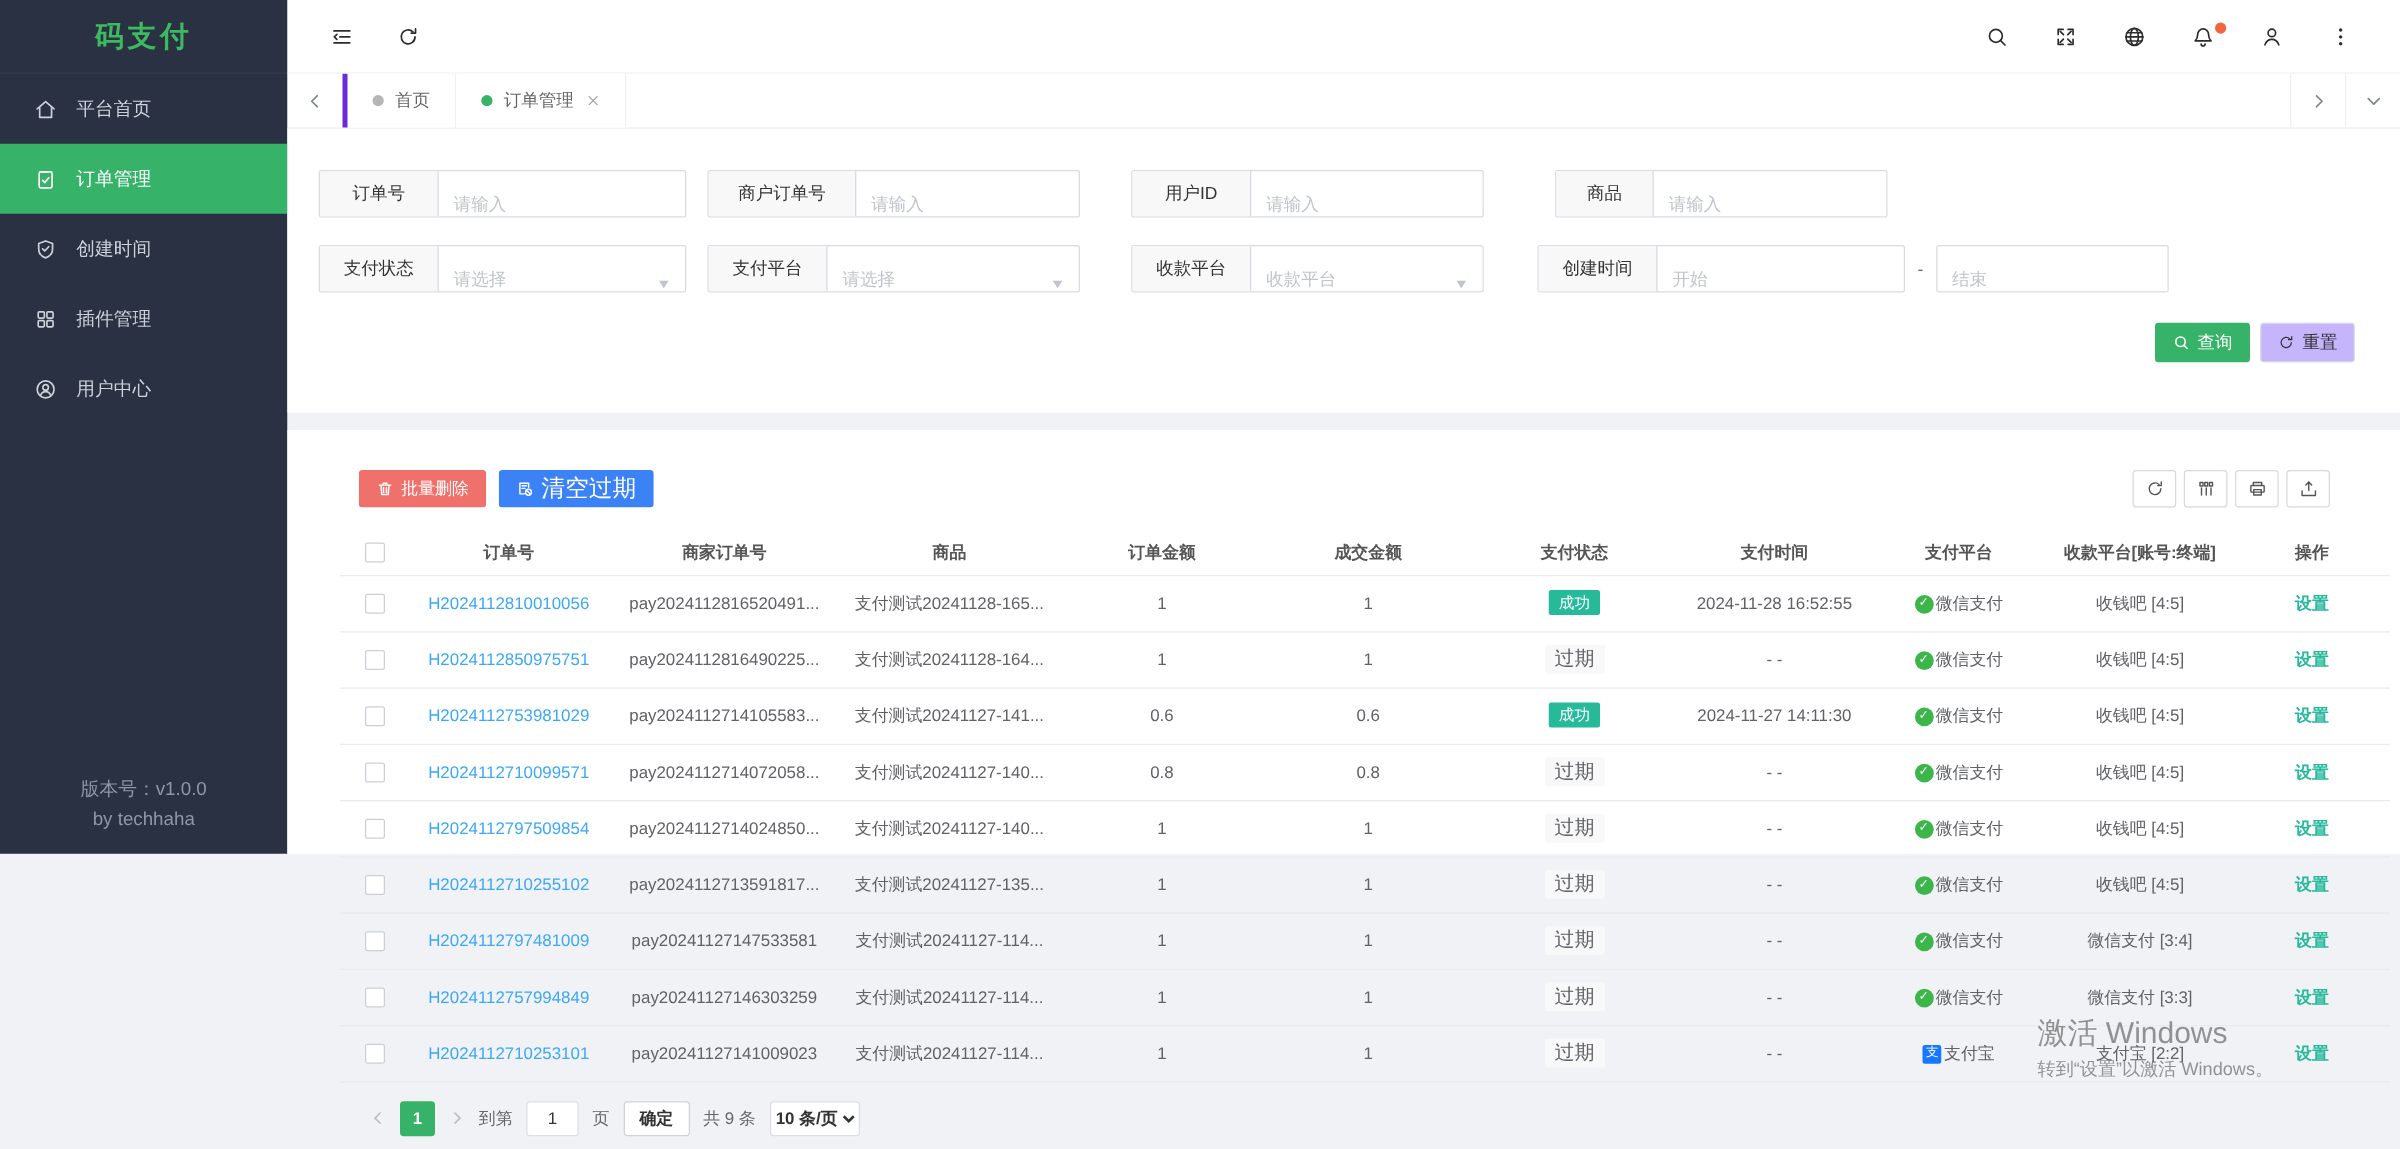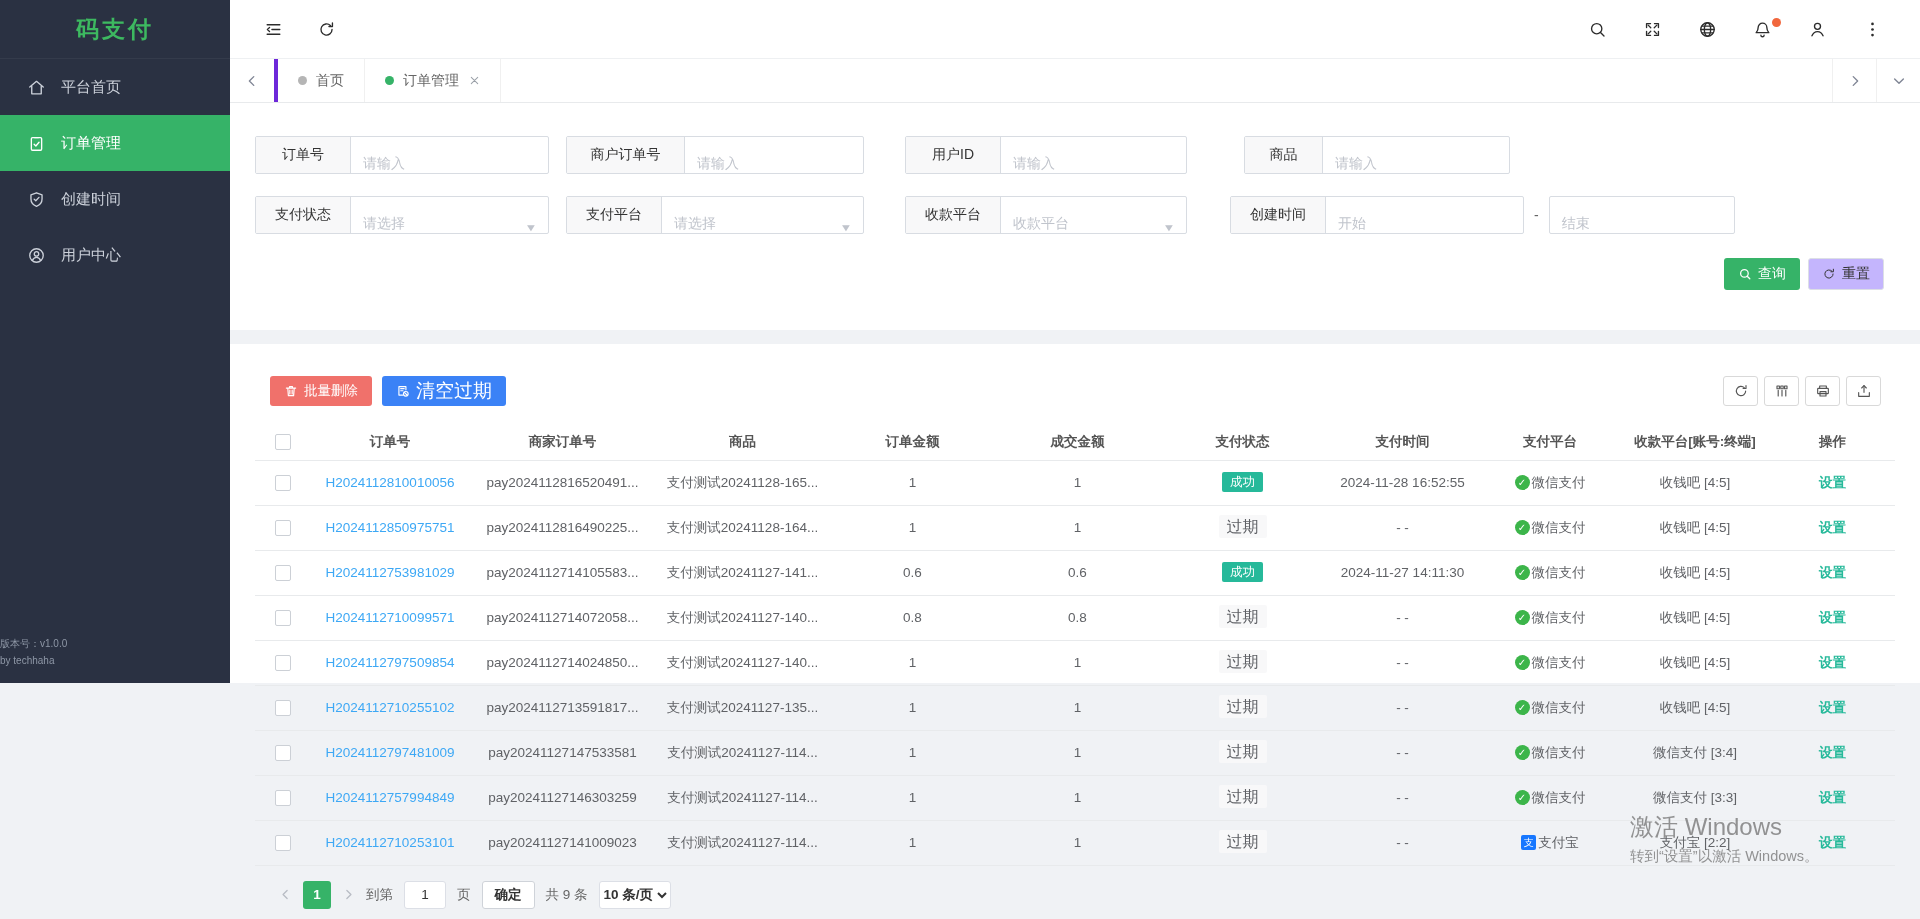--- a/index.html
+++ b/index.html
@@ -9,21 +9,21 @@
   .app{display:flex;width:1920px;height:683px}
 
   
   .sidebar{width:230px;flex:none;background:#2a3142;display:flex;flex-direction:column;position:relative}
   .logo{height:59px;line-height:59px;text-align:center;color:#3db960;font-size:23px;font-weight:bold;letter-spacing:3px;border-bottom:1px solid rgba(255,255,255,.05)}
   .menu{padding-top:0}
   .menu-item{height:56px;display:flex;align-items:center;padding-left:27px;gap:15px;color:#ccd1da;font-size:15px;cursor:pointer}
   .menu-item.active{background:#36b368;color:#fff}
   .mi-icon{display:flex}
   .mi-icon svg{width:19px;height:19px}
-  .version{position:absolute;bottom:14px;width:100%;color:#8e97a6;font-size:10px;line-height:1.65}
+  .version{position:absolute;bottom:14px;width:100%;text-align:center;color:#8e97a6;font-size:15px;line-height:1.65}
 
   
   .main{flex:1;min-width:0;display:flex;flex-direction:column;position:relative}
 
   .topbar{height:59px;flex:none;background:#fff;border-bottom:1px solid #eef0f2;display:flex;align-items:center;justify-content:space-between;padding:0 38px 0 34px}
   .tb-left{display:flex;align-items:center;gap:34px}
   .tb-right{display:flex;align-items:center;gap:36px}
   .tb-icon{position:relative;color:#2c2c2c;cursor:pointer;display:flex}
   .tb-icon svg{width:19px;height:19px}
   .badge-dot{position:absolute;top:-2px;right:-9px;width:9px;height:9px;border-radius:50%;background:#f1673d}
@@ -61,21 +61,21 @@
   .date-field{width:294px}.date-field .f-label{width:95px}
   .date-sep{margin:0 10px;color:#666}
   .date-end{width:186px}.date-end .f-input{padding:0 12px}
   .filter-actions{display:flex;justify-content:flex-end;gap:8px;margin-top:24px;padding-right:11px}
   .btn{display:flex;align-items:center;gap:6px;height:32px;padding:0 13px;border-radius:3px;font-size:14px;cursor:pointer;border:1px solid transparent}
   .btn svg{width:14px;height:14px}
   .btn-search{background:#36b368;color:#fff}
   .btn-reset{background:#c4b5fd;border-color:#dcdfe6;color:#333}
 
   
-  .table-card{background:#fff;margin-top:14px;flex:1;min-height:0;padding:32px 25px 0;position:relative}
+  .table-card{background:#fff;margin-top:14px;flex:1;min-height:0;padding:32px 42px 0;position:relative}
   .actions-row{display:flex;align-items:center;margin:0 14px 18px 15px}
   .btn-danger{background:#f0716b;color:#fff;height:30px;font-size:13.5px}
   .btn-warn{background:#3b82f6;color:#fff;height:30px;font-size:19px;margin-left:10px}
   .icon-btns{margin-left:auto;display:flex;gap:6px}
   .icon-btn{width:35px;height:30px;border:1px solid #d9d9d9;border-radius:3px;background:#fff;display:flex;align-items:center;justify-content:center;color:#555;cursor:pointer}
   .icon-btn svg{width:16px;height:16px}
 
   table{width:100%;border-collapse:collapse;table-layout:fixed}
   th{font-size:13.5px;color:#555;font-weight:bold;height:36px;border-bottom:1px solid #e8eaec;text-align:center;white-space:nowrap;overflow:hidden}
   td{font-size:13.5px;color:#606266;height:45px;border-bottom:1px solid #e8eaec;text-align:center;white-space:nowrap;overflow:hidden;text-overflow:clip}
@@ -132,20 +132,31 @@
           <span>订单管理</span>
         </div>
         <div class="menu-item">
           <span class="mi-icon">
             <svg class="ic" viewBox="0 0 24 24">
               <path d="M12 3.5l7 2.6v5.4c0 4.6-3 7.6-7 9.1-4-1.5-7-4.5-7-9.1V6.1z"></path>
               <path d="M9 11.5l2.1 2.1 4-4.3"></path>
             </svg>
           </span>
           <span>创建时间</span>
+        </div>
+        <div class="menu-item">
+          <span class="mi-icon">
+            <svg class="ic" viewBox="0 0 24 24">
+              <rect x="4.5" y="4.5" width="6.2" height="6.2" rx="1"></rect>
+              <rect x="13.3" y="4.5" width="6.2" height="6.2" rx="1"></rect>
+              <rect x="4.5" y="13.3" width="6.2" height="6.2" rx="1"></rect>
+              <rect x="13.3" y="13.3" width="6.2" height="6.2" rx="1"></rect>
+            </svg>
+          </span>
+          <span>插件管理</span>
         </div>
         <div class="menu-item">
           <span class="mi-icon">
             <svg class="ic" viewBox="0 0 24 24">
               <circle cx="12" cy="12" r="8.5"></circle>
               <circle cx="12" cy="10" r="2.8"></circle>
               <path d="M6.8 18.2c1.1-2.8 3-3.9 5.2-3.9s4.1 1.1 5.2 3.9"></path>
             </svg>
           </span>
           <span>用户中心</span>

